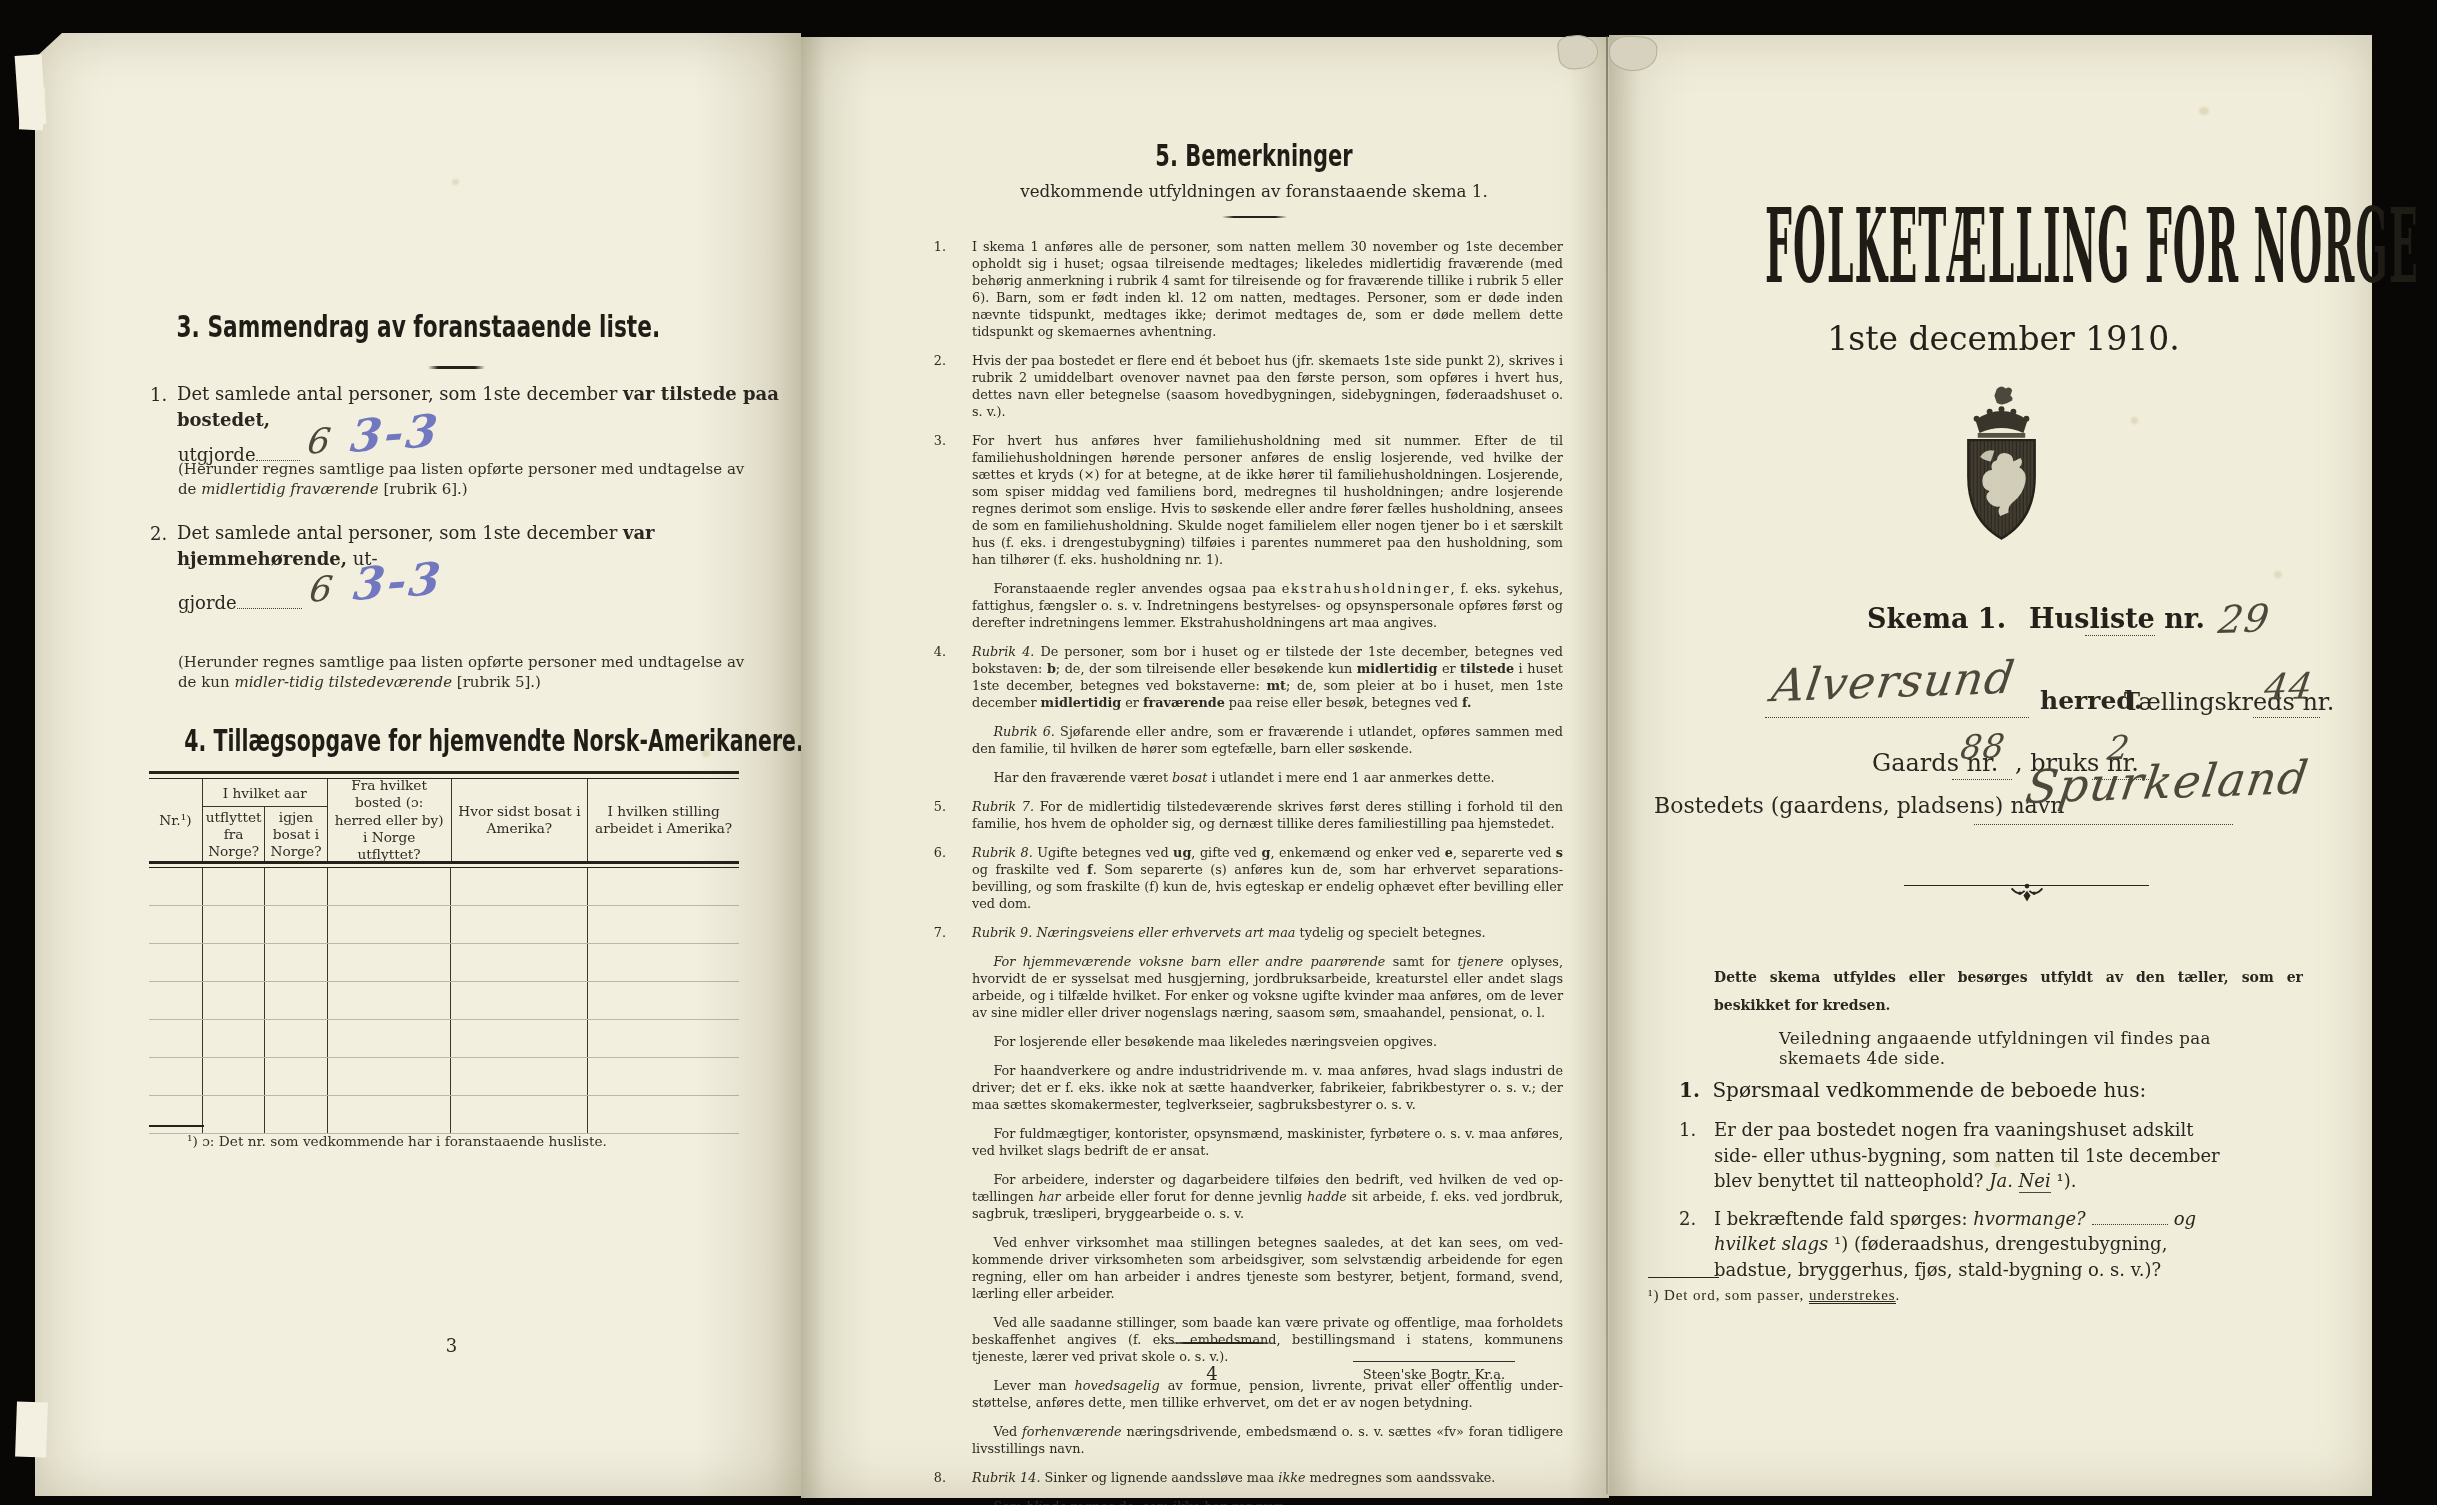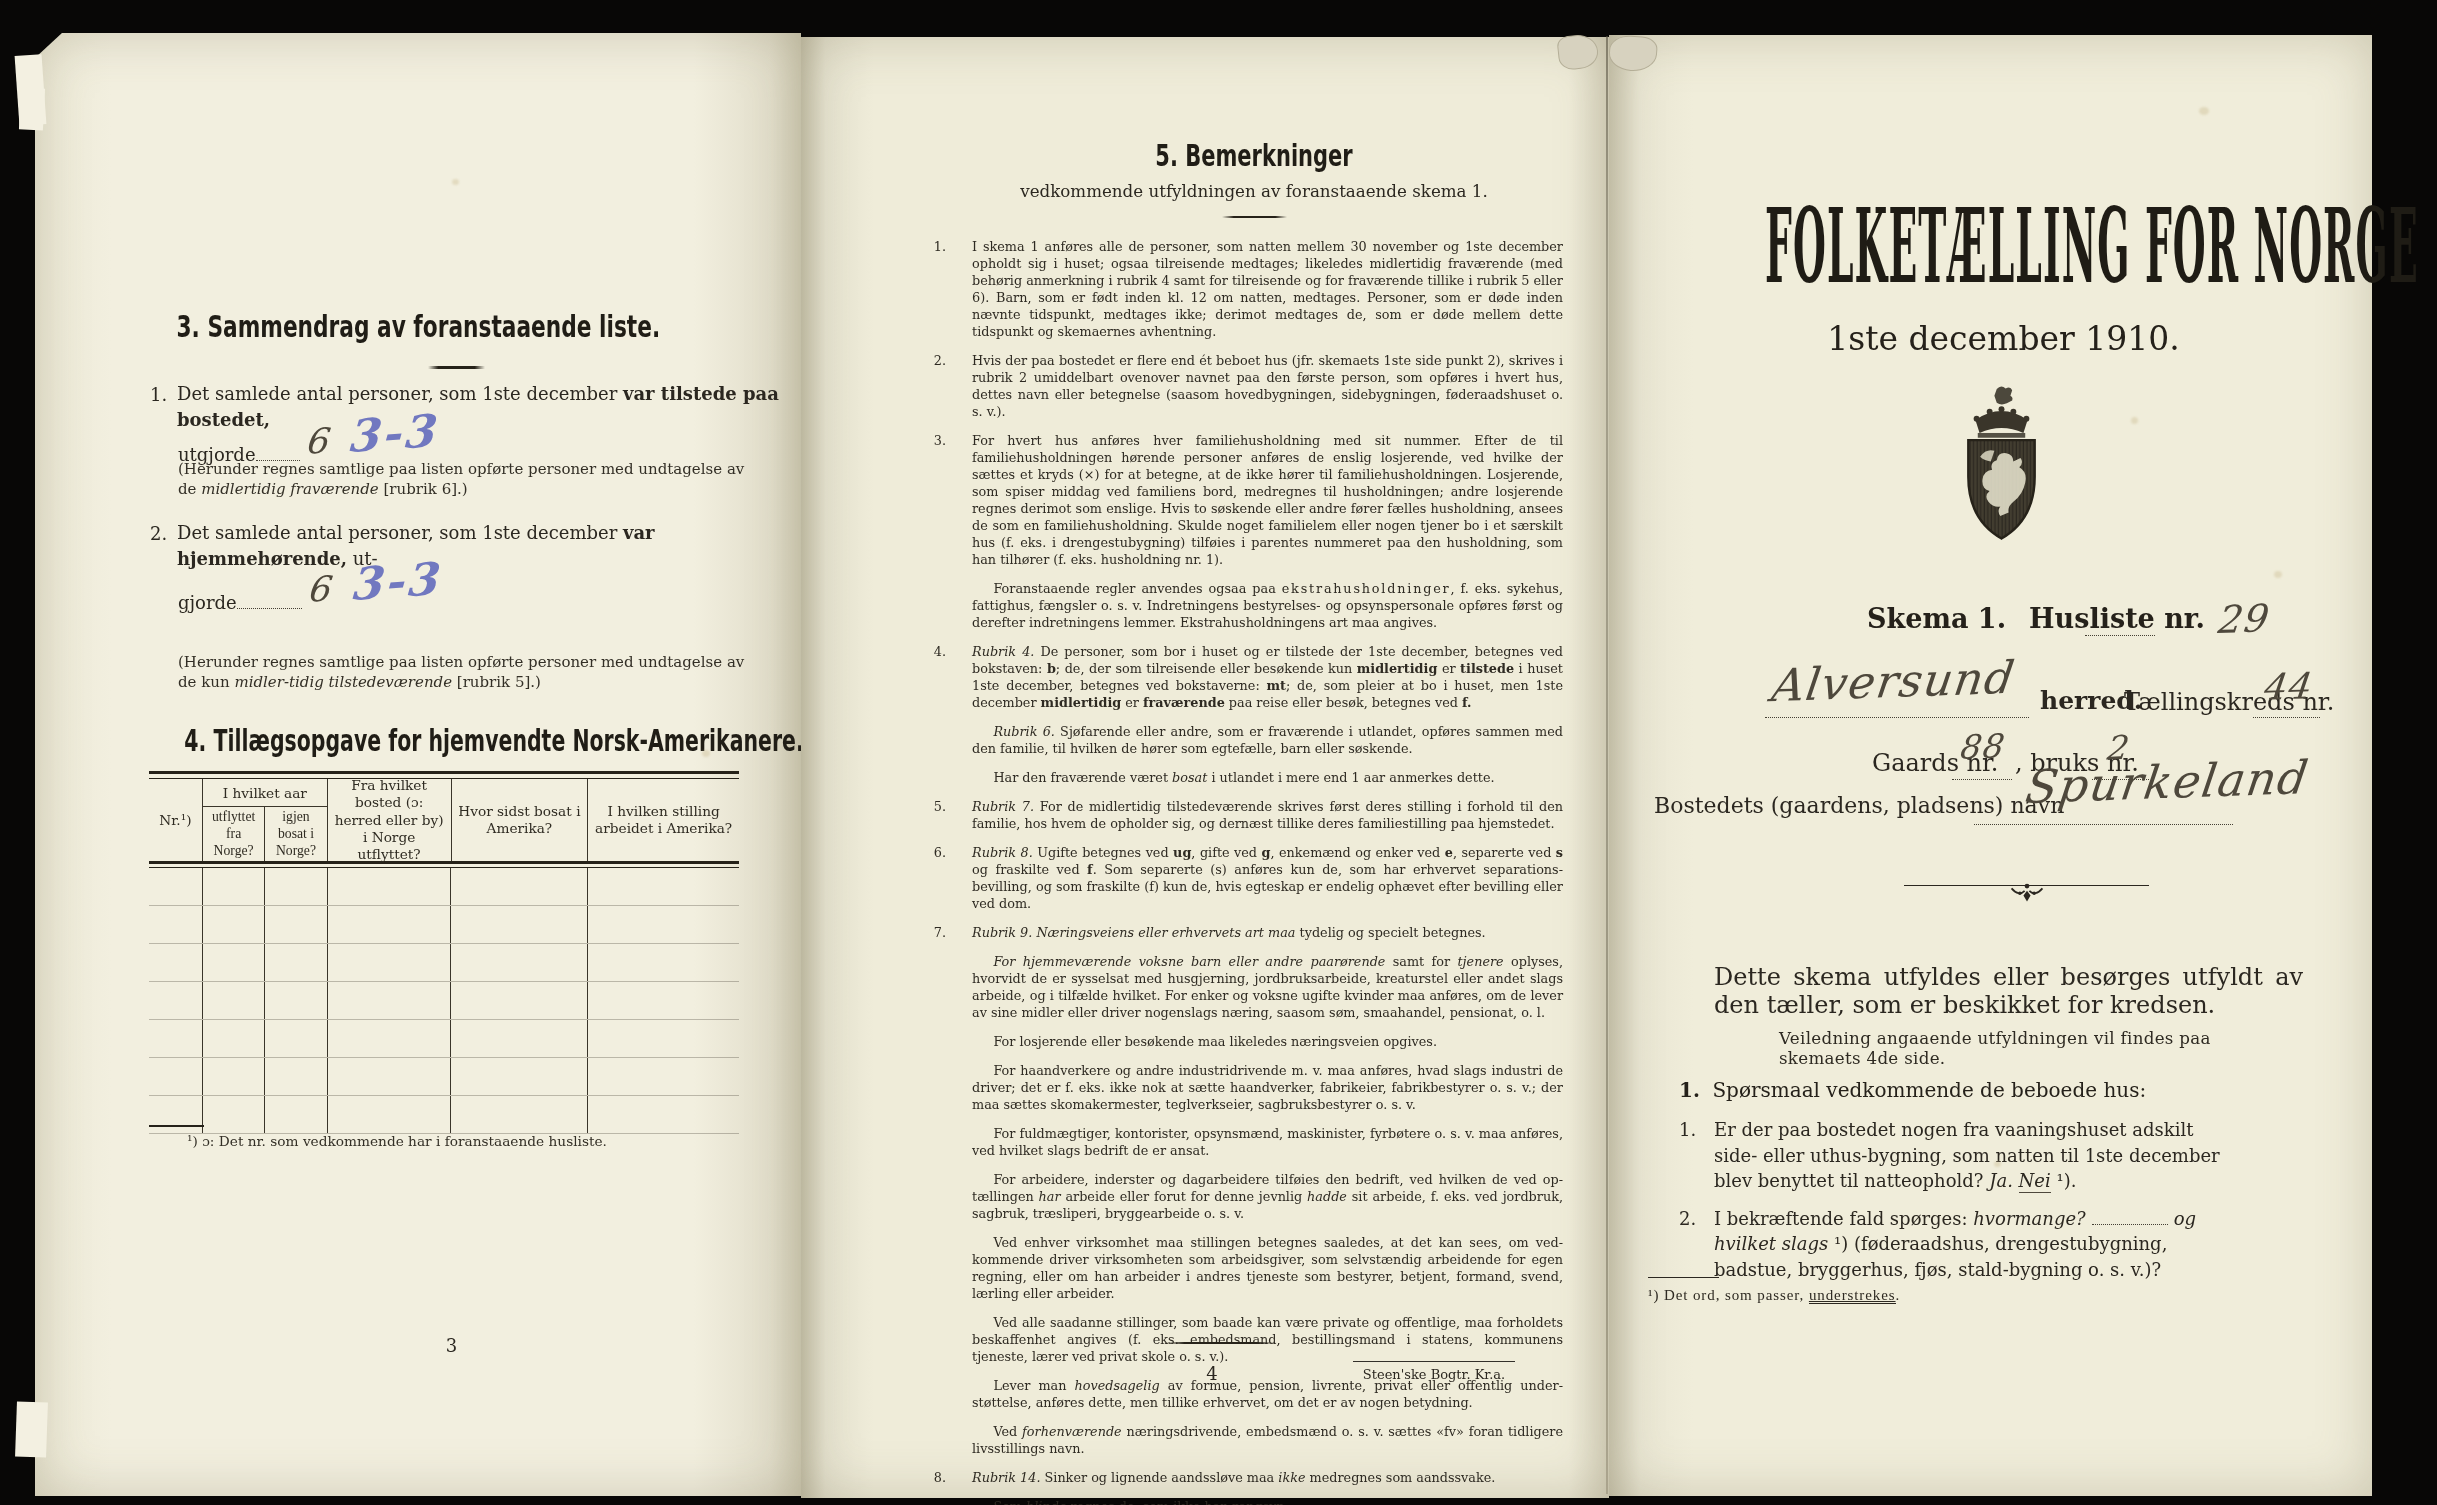--- a/index.html
+++ b/index.html
@@ -48,21 +48,21 @@
   .t-topline{height:4.2px;border-top:3px solid #262219;border-bottom:1.2px solid #262219;}
   .t-header{display:flex;height:82px;}
   .t-midline{height:2.4px;border-top:3px solid #262219;border-bottom:0.6px solid #262219;}
   .hc{display:flex;align-items:center;justify-content:center;text-align:center;
       font-size:13.7px;line-height:17.3px;padding:2.4px 4.8px;box-sizing:border-box;}
   .vb{border-left:1.2px solid #3a352a;}
   .w1{width:53px;}.w2{width:62px;}.w3{width:63px;}.w4{width:124px;}.w5{width:137px;}.w6{width:152px;}
   .hc-group{width:125px;display:flex;flex-direction:column;box-sizing:border-box;}
   .hc-group-top{height:27px;display:flex;align-items:center;justify-content:center;border-bottom:1.2px solid #3a352a;font-size:13.7px;}
   .hc-group-cols{flex:1;display:flex;}
-  .hc-sub{flex:1;display:flex;align-items:center;justify-content:center;text-align:center;font-size:13.7px;line-height:16.7px;padding:1.2px 2.4px;font-family:Liberation Serif, serif;}
+  .hc-sub{flex:1;display:flex;align-items:center;justify-content:center;text-align:center;font-size:13.7px;line-height:16.7px;padding:1.2px 2.4px;}
   .hc-sub+.hc-sub{border-left:1.2px solid #3a352a;}
   .t-row{display:flex;height:37px;border-bottom:1.2px solid rgba(58,53,42,.30);}
   .t-cell{box-sizing:border-box;height:100%;}
   .lp-foot{font-size:13.7px;color:#332f26;}
 
   
   .mp-h{transform:scaleX(.70);transform-origin:center;font-size:30px;}
   .mp-sub{font-size:16.7px;}
   #remarks-list{position:absolute;left:134px;top:189px;width:640px;font-size:12.8px;line-height:17px;text-align:justify;color:#2e2a22;}
   .remark{position:relative;padding-left:25px;margin-bottom:5.4px;}
@@ -71,21 +71,21 @@
   .remark p.indent{text-indent:21.4px;}
   .mp-small{font-size:13px;}
 
   
   .rp-title{font-family:"DejaVu Serif","Liberation Serif",serif;font-weight:bold;font-size:102px;line-height:1;
     letter-spacing:3px;color:#1f1c15;white-space:nowrap;transform:scaleX(.37);transform-origin:left top;}
   .rp-date{font-size:33px;color:#25211a;}
   .rp-bold{font-weight:bold;font-size:27px;color:#25211a;white-space:nowrap;}
   .rp-lab{font-size:24px;color:#2b2720;white-space:nowrap;}
   .rp-lab-b{font-weight:bold;font-size:25px;white-space:nowrap;}
-  .rp-instr{font-size:24px;line-height:28px;text-align:justify;color:#2b2720;}
+  .rp-instr{font-size:14px;line-height:28px;text-align:justify;color:#2b2720;font-weight:bold;}
   .rp-guide{font-size:16.7px;letter-spacing:0.3px;color:#2e2a22;}
   .rp-qhead{font-size:20px;color:#25211a;white-space:nowrap;}
   #questions-list{position:absolute;left:105px;top:1082px;width:506px;font-size:18px;line-height:25.6px;color:#2b2720;}
   .question{position:relative;margin-bottom:12px;}
   .question .qnum{position:absolute;left:-35px;top:0;}
   .rp-foot{font-size:15px;letter-spacing:0.9px;color:#2e2a22;font-family:Liberation Serif, serif;}
 </style>
 </head>
 <body>
 

